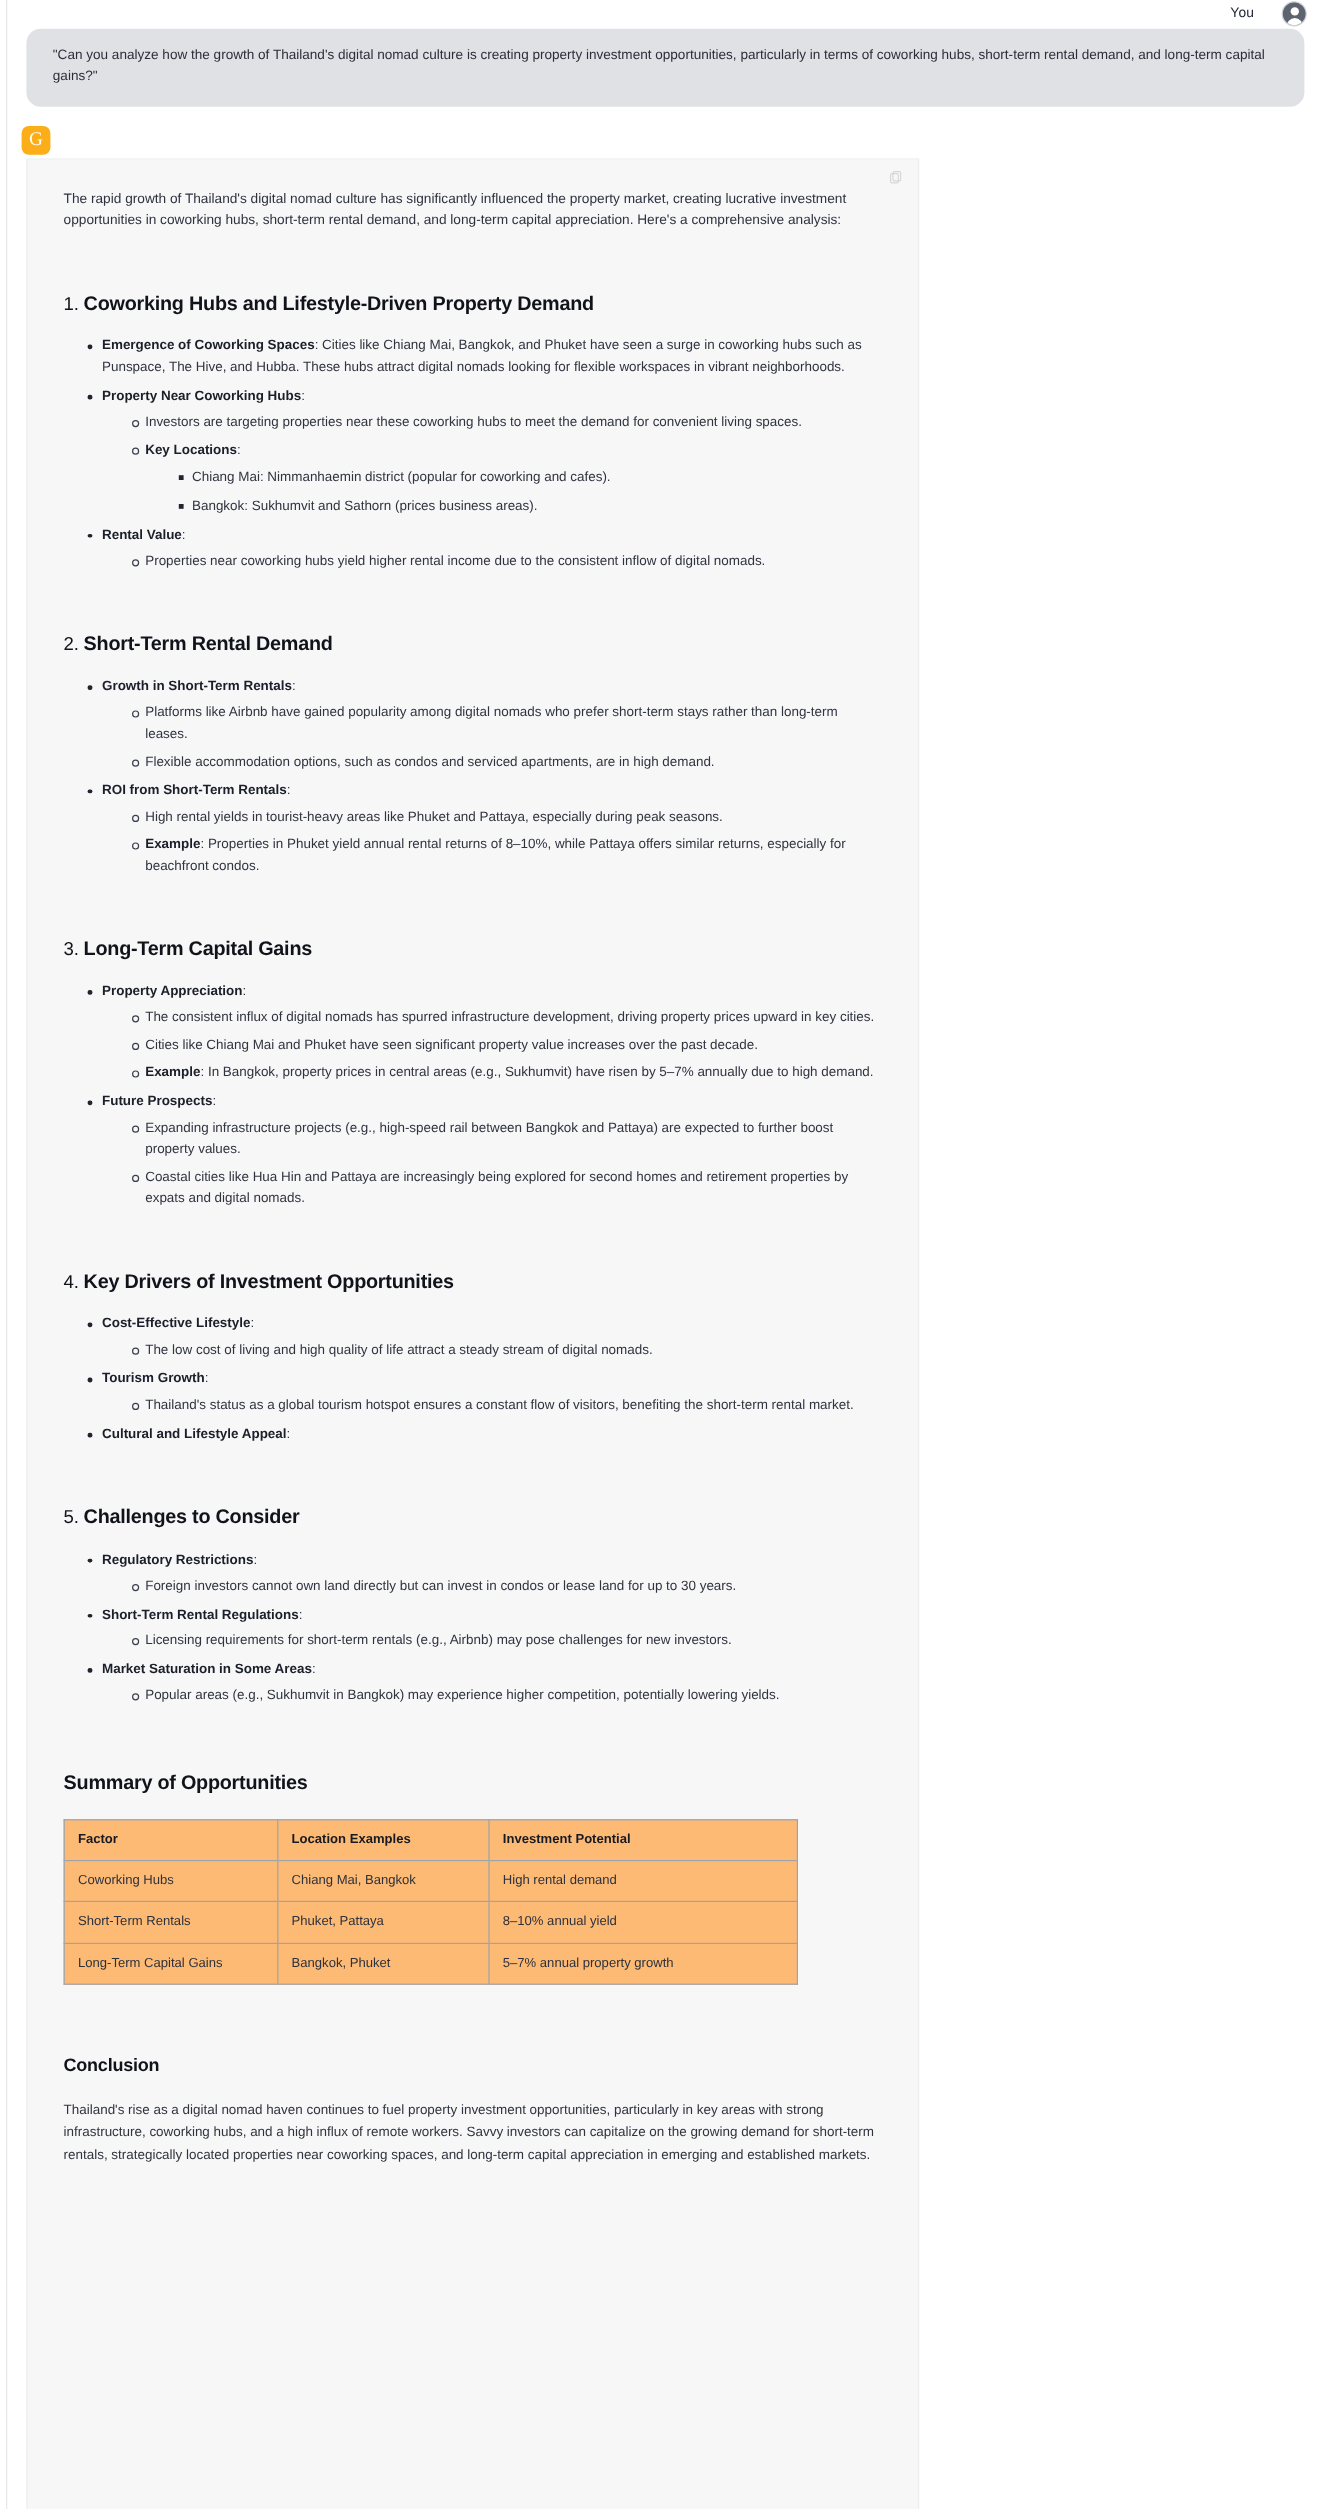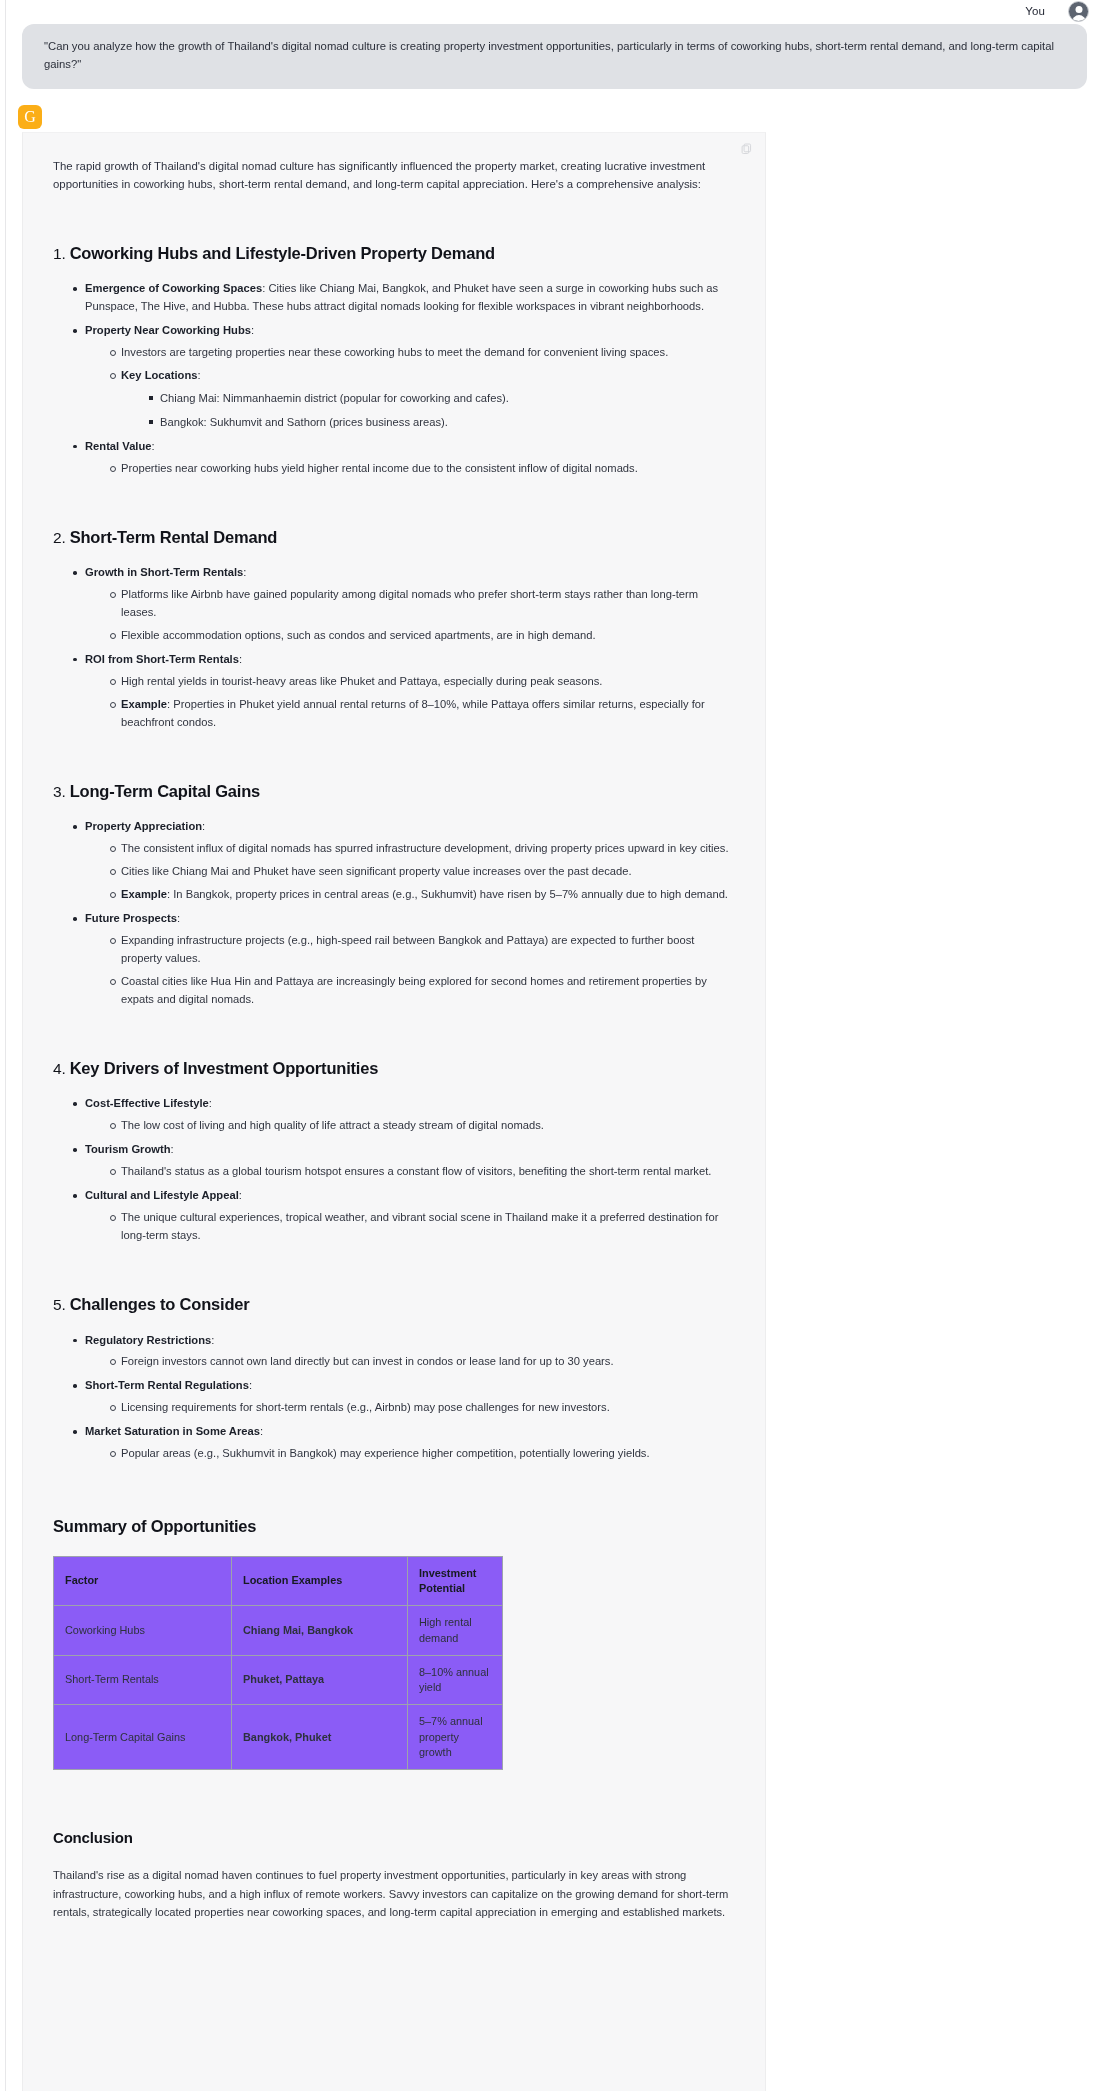--- a/index.html
+++ b/index.html
@@ -233,37 +233,37 @@
     left: 0; top: 6px;
     width: 4px; height: 4px;
     background: #20242e;
   }
 
   .b { font-weight: 700; color: #1b1f29; }
 
   table.summary {
     border-collapse: collapse;
     margin: 0 0 0 0;
-    width: 450px;
-    background: #8b5cf6;
+    width: 612px;
+    background: #fdba74;
   }
   table.summary th, table.summary td {
     border: 1px solid #9ea3ac;
     padding: 9px 11px;
     text-align: left;
     font-size: 10.9px;
     color: #2d313c;
     line-height: 1.4;
   }
   table.summary th {
     font-weight: 700;
     color: #171a22;
   }
   table.summary td:nth-child(1) { width: 178px; }
-  table.summary td:nth-child(2) { width: 176px; font-weight: bold; }
+  table.summary td:nth-child(2) { width: 176px; }
 
   p.conclusion-body {
     margin: 0;
     font-size: 11.2px;
     line-height: 1.62;
     color: #30343f;
   }
 </style>
 </head>
 <body>
@@ -335,23 +335,21 @@
                 </ul></li>
             </ul>
             <h2 class="section"><span class="num">4. </span><span>Key Drivers of Investment Opportunities</span></h2>
             <ul class="lvl1">
               <li><span class="b">Cost-Effective Lifestyle</span><span>:</span><ul class="lvl2">
                   <li><span>The low cost of living and high quality of life attract a steady stream of digital nomads.</span></li>
                 </ul></li>
               <li><span class="b">Tourism Growth</span><span>:</span><ul class="lvl2">
                   <li><span>Thailand's status as a global tourism hotspot ensures a constant flow of visitors, benefiting the short-term rental market.</span></li>
                 </ul></li>
-              <li><span class="b">Cultural and Lifestyle Appeal</span><span>:</span><ul class="lvl2">
-                  <li><span>The unique cultural experiences, tropical weather, and vibrant social scene in Thailand make it a preferred destination for long-term stays.</span></li>
-                </ul></li>
+              <li><span class="b">Cultural and Lifestyle Appeal</span><span>:</span></li>
             </ul>
             <h2 class="section"><span class="num">5. </span><span>Challenges to Consider</span></h2>
             <ul class="lvl1">
               <li><span class="b">Regulatory Restrictions</span><span>:</span><ul class="lvl2">
                   <li><span>Foreign investors cannot own land directly but can invest in condos or lease land for up to 30 years.</span></li>
                 </ul></li>
               <li><span class="b">Short-Term Rental Regulations</span><span>:</span><ul class="lvl2">
                   <li><span>Licensing requirements for short-term rentals (e.g., Airbnb) may pose challenges for new investors.</span></li>
                 </ul></li>
               <li><span class="b">Market Saturation in Some Areas</span><span>:</span><ul class="lvl2">

